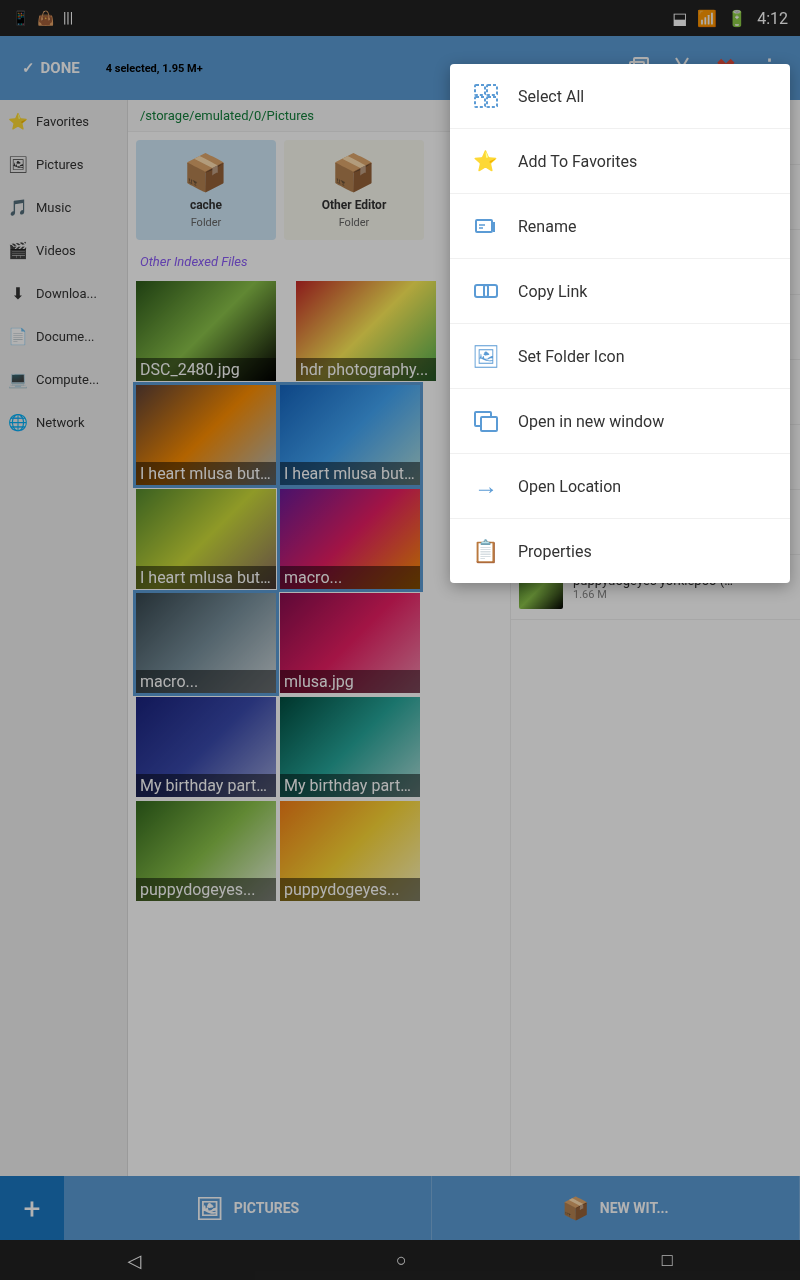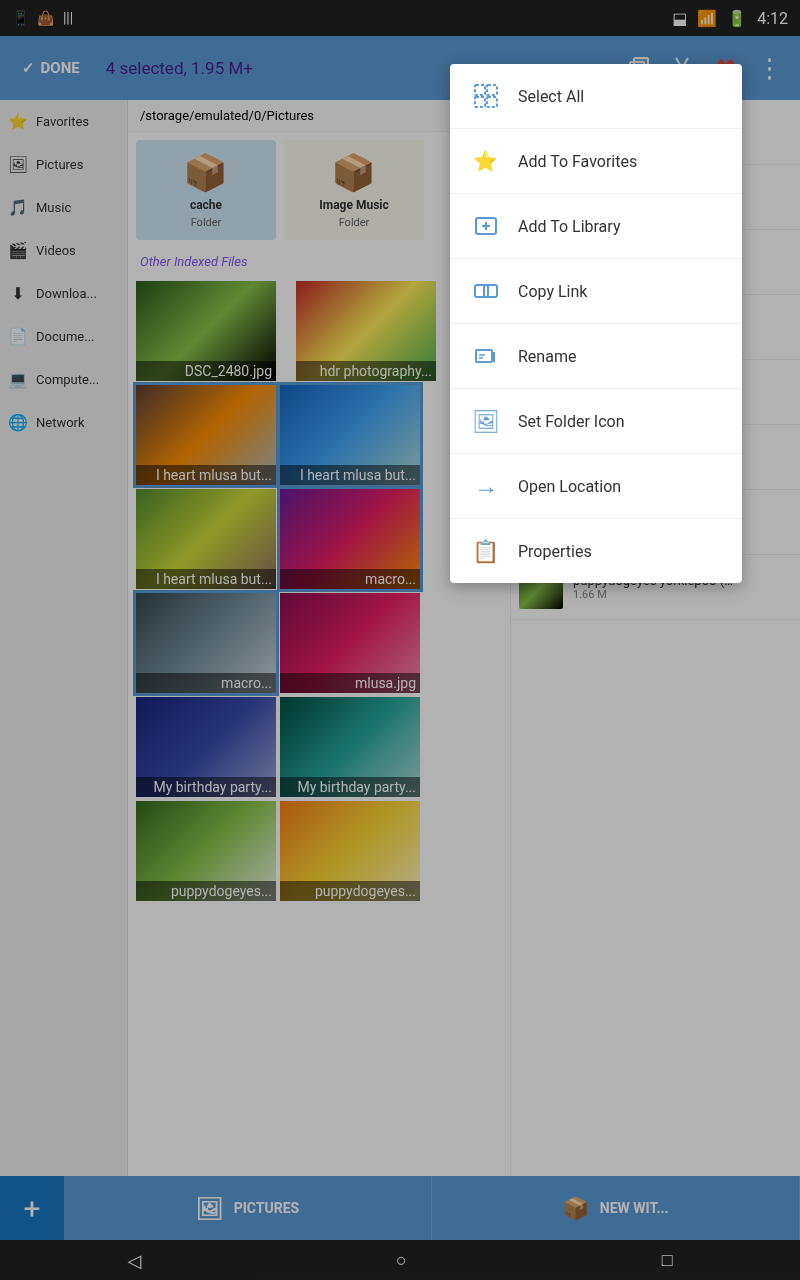--- a/index.html
+++ b/index.html
@@ -36,21 +36,21 @@
       align-items: center;
       padding: 0 12px;
       gap: 8px;
     }
     .toolbar-done {
       display: flex; align-items: center; gap: 6px;
       color: white; font-size: 15px; font-weight: bold;
       padding: 6px 10px; cursor: pointer;
     }
     .toolbar-title {
-      flex: 1; color: #4c1d95; font-size: 17px; font-weight: normal; padding-left: 8px;
+      flex: 1; color: #000000; font-size: 11px; font-weight: bold; padding-left: 8px;
     }
     .toolbar-icon {
       width: 36px; height: 36px;
       display: flex; align-items: center; justify-content: center;
       color: white; font-size: 22px; cursor: pointer;
     }
 
     
     #main {
       display: flex;
@@ -80,21 +80,21 @@
       display: flex;
       flex-direction: column;
       overflow: hidden;
       position: relative;
     }
 
     
     #breadcrumb {
       padding: 8px 12px;
       font-size: 13px;
-      color: #000000;
+      color: #15803d;
       border-bottom: 1px solid #eee;
       background: #fafafa;
     }
 
     
     #grid-area {
       flex: 1;
       overflow-y: auto;
       padding: 8px;
     }
@@ -129,21 +129,21 @@
       width: 140px; height: 100px;
       background: #ccc;
       cursor: pointer;
       position: relative;
       overflow: hidden;
     }
     .photo-item.selected { outline: 3px solid #5b9bd5; }
     .photo-item .photo-label {
       position: absolute; bottom: 0; left: 0; right: 0;
       background: rgba(0,0,0,0.5); color: white;
-      font-size: 14px; padding: 2px 4px; white-space: nowrap; overflow: hidden; text-overflow: ellipsis; text-align: right;
+      font-size: 16px; padding: 2px 4px; white-space: nowrap; overflow: hidden; text-overflow: ellipsis;
     }
 
     
     .ph1 { background: linear-gradient(135deg, #2d5a1b, #8bc34a, #000); }
     .ph2 { background: linear-gradient(135deg, #c62828, #ffee58, #4caf50); margin-left: 16px; }
     .ph3 { background: linear-gradient(135deg, #5d4037, #ff8f00, #b0bec5); }
     .ph4 { background: linear-gradient(135deg, #1565c0, #42a5f5, #b2dfdb); }
     .ph5 { background: linear-gradient(135deg, #558b2f, #cddc39, #8d6e63); }
     .ph6 { background: linear-gradient(135deg, #6a1b9a, #e91e63, #ff9800); }
     .ph7 { background: linear-gradient(135deg, #37474f, #78909c, #cfd8dc); }
@@ -179,21 +179,21 @@
       position: absolute;
       top: 0; left: 0; right: 0; bottom: 0;
       background: rgba(0,0,0,0.3);
       z-index: 100;
     }
 
     #context-menu {
       position: absolute;
       top: 64px;
       left: 450px;
-      width: 292px;
+      width: 340px;
       background: white;
       box-shadow: 0 4px 16px rgba(0,0,0,0.3);
       border-radius: 4px;
       overflow: hidden;
       z-index: 101;
     }
 
     .context-item {
       display: flex; align-items: center; gap: 16px;
       padding: 16px 20px; cursor: pointer;
@@ -325,21 +325,21 @@
     <div id="grid-area">
 
       <div class="folder-row">
         <div class="folder-item" style="background:#d0e8f8;">
           <span class="folder-icon">📦</span>
           <span class="folder-name">cache</span>
           <span class="folder-type">Folder</span>
         </div>
         <div class="folder-item" style="background:#f9f9f0;">
           <span class="folder-icon">📦</span>
-          <span class="folder-name">Image Music</span>
+          <span class="folder-name">Other Editor</span>
           <span class="folder-type">Folder</span>
         </div>
       </div>
 
       <div class="section-header">
         <span>Other Indexed Files</span>
       </div>
 
       <div class="photo-grid">
         <div class="photo-item ph1">
@@ -455,50 +455,49 @@
       </div>
       <span>Select All</span>
     </div>
     <div class="context-item">
       <div class="context-icon">⭐</div>
       <span>Add To Favorites</span>
     </div>
     <div class="context-item">
       <div class="context-icon" style="color:#5b9bd5;">
         <svg width="28" height="28" viewBox="0 0 28 28" fill="none">
-          <rect x="4" y="6" width="20" height="16" rx="2" stroke="#5b9bd5" stroke-width="2"></rect>
-          <line x1="14" y1="10" x2="14" y2="18" stroke="#5b9bd5" stroke-width="2"></line>
-          <line x1="10" y1="14" x2="18" y2="14" stroke="#5b9bd5" stroke-width="2"></line>
+          <rect x="4" y="8" width="16" height="12" rx="1" stroke="#5b9bd5" stroke-width="2"></rect>
+          <line x1="22" y1="10" x2="22" y2="20" stroke="#5b9bd5" stroke-width="2"></line>
+          <line x1="7" y1="13" x2="13" y2="13" stroke="#5b9bd5" stroke-width="1.5"></line>
+          <line x1="7" y1="16" x2="11" y2="16" stroke="#5b9bd5" stroke-width="1.5"></line>
         </svg>
       </div>
-      <span>Add To Library</span>
+      <span>Rename</span>
     </div>
     <div class="context-item">
       <div class="context-icon" style="color:#5b9bd5;">
         <svg width="28" height="28" viewBox="0 0 28 28" fill="none">
           <rect x="3" y="8" width="13" height="12" rx="2" stroke="#5b9bd5" stroke-width="2"></rect>
           <rect x="12" y="8" width="13" height="12" rx="2" stroke="#5b9bd5" stroke-width="2"></rect>
         </svg>
       </div>
       <span>Copy Link</span>
     </div>
     <div class="context-item">
+      <div class="context-icon" style="color:#5b9bd5; font-size:22px;">🖼</div>
+      <span>Set Folder Icon</span>
+    </div>
+    <div class="context-item">
       <div class="context-icon" style="color:#5b9bd5;">
         <svg width="28" height="28" viewBox="0 0 28 28" fill="none">
-          <rect x="4" y="8" width="16" height="12" rx="1" stroke="#5b9bd5" stroke-width="2"></rect>
-          <line x1="22" y1="10" x2="22" y2="20" stroke="#5b9bd5" stroke-width="2"></line>
-          <line x1="7" y1="13" x2="13" y2="13" stroke="#5b9bd5" stroke-width="1.5"></line>
-          <line x1="7" y1="16" x2="11" y2="16" stroke="#5b9bd5" stroke-width="1.5"></line>
+          <rect x="3" y="5" width="16" height="14" rx="1" stroke="#5b9bd5" stroke-width="2"></rect>
+          <rect x="9" y="10" width="16" height="14" rx="1" stroke="#5b9bd5" stroke-width="2" fill="white"></rect>
         </svg>
       </div>
-      <span>Rename</span>
-    </div>
-    <div class="context-item">
-      <div class="context-icon" style="color:#5b9bd5; font-size:22px;">🖼</div>
-      <span>Set Folder Icon</span>
+      <span>Open in new window</span>
     </div>
     <div class="context-item">
       <div class="context-icon" style="color:#5b9bd5; font-size:24px;">→</div>
       <span>Open Location</span>
     </div>
     <div class="context-item">
       <div class="context-icon" style="color:#ff9800; font-size:22px;">📋</div>
       <span>Properties</span>
     </div>
   </div>

